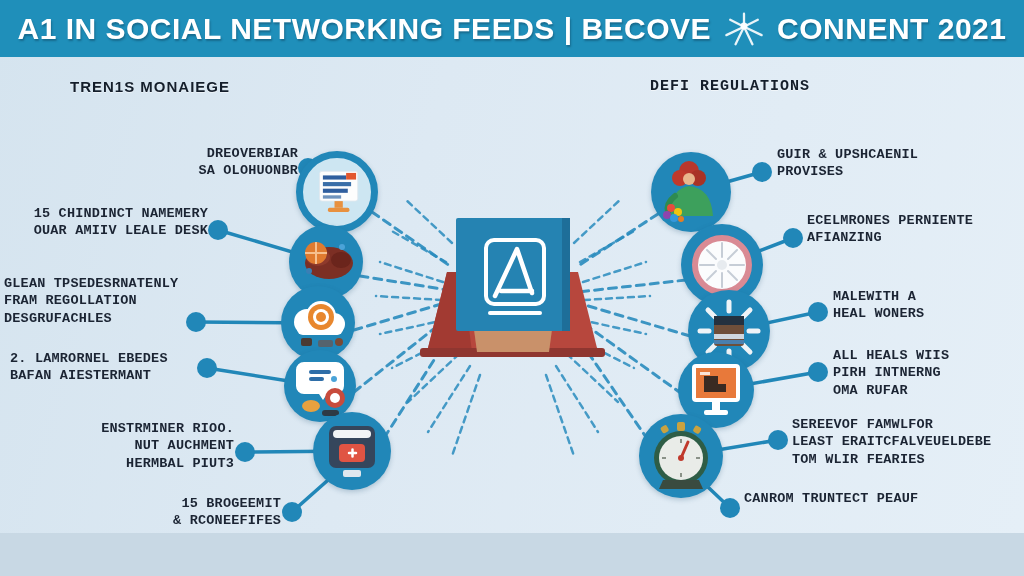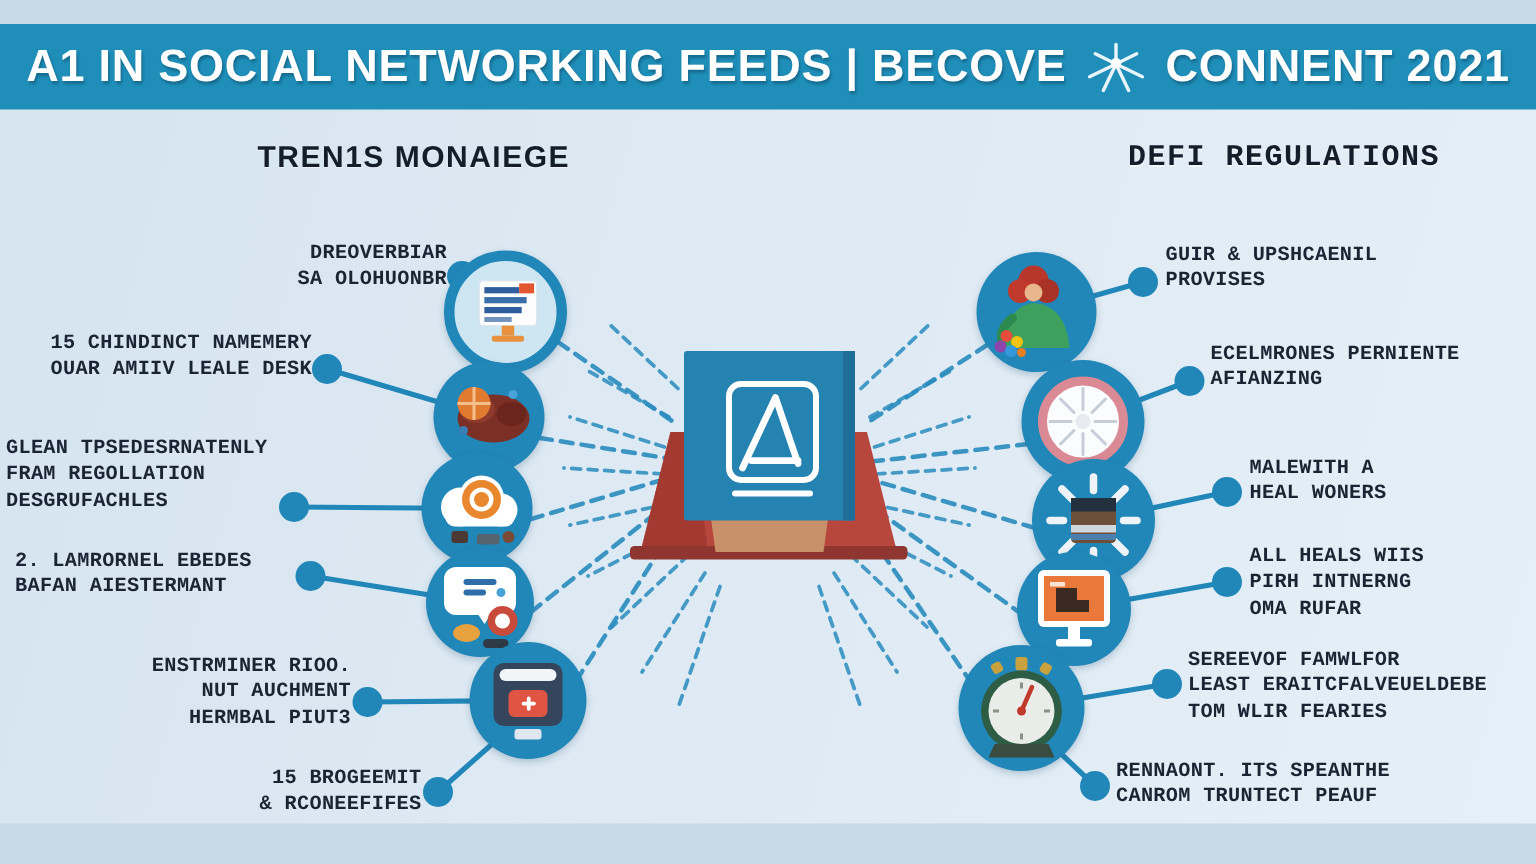--- a/index.html
+++ b/index.html
@@ -1,30 +1,30 @@
 <!DOCTYPE html>
 <html><head>
 <meta charset="utf-8">
 <style>
   html,body{margin:0;padding:0;background:#c8d8e4;}
   #stage{
-    position:relative;width:1024px;height:533px;margin:16px auto;overflow:hidden;
+    position:relative;width:1024px;height:533px;margin:0 auto;overflow:hidden;
     background:linear-gradient(105deg,#d5e4ef 0%,#dde9f3 40%,#e5eff7 100%);
     font-family:"Liberation Sans",sans-serif;
   }
   .hdr{
     position:absolute;left:0;top:0;width:1024px;height:57px;background:#1f8fba;
     display:flex;align-items:center;justify-content:center;gap:10px;
     color:#fff;font-weight:700;font-size:30px;letter-spacing:.5px;
     text-shadow:1px 2px 2px rgba(10,40,60,.35);white-space:nowrap;
   }
   .hicon{display:inline-flex;width:46px;height:42px;}
   .colhead{
-    position:absolute;top:78px;font-weight:700;font-size:20px;letter-spacing:1px;
-    color:#141e2b;text-align:right;text-shadow:0 1px 0 rgba(255,255,255,.5);
+    position:absolute;top:78px;font-weight:700;font-size:15px;letter-spacing:1px;
+    color:#141e2b;text-align:left;text-shadow:0 1px 0 rgba(255,255,255,.5);
   }
   .lbl{
     position:absolute;font-weight:700;font-size:13.5px;line-height:1.28;
     letter-spacing:.2px;color:#1b2433;text-transform:uppercase;font-family:Liberation Mono, monospace;
   }
   .lbl .ln{display:block;}
   .lbl.ra{text-align:right;}
   svg.overlay{position:absolute;left:0;top:0;}
   .icn{
     position:absolute;border-radius:50%;background:#2187b8;overflow:hidden;
@@ -329,21 +329,20 @@
     <span class="ln">ALL HEALS WIIS</span>
     <span class="ln">PIRH INTNERNG</span>
     <span class="ln">OMA RUFAR</span>
   </div>
   <div class="lbl" style="left:792px;top:416px;width:228px;">
     <span class="ln">SEREEVOF FAMWLFOR</span>
     <span class="ln">LEAST ERAITCFALVEUELDEBE</span>
     <span class="ln">TOM WLIR FEARIES</span>
   </div>
   <div class="lbl" style="left:744px;top:490px;width:256px;">
-    <span class="ln">RENNAONT. ITS SPEANTHE</span>
     <span class="ln">CANROM TRUNTECT PEAUF</span>
   </div>
 
   <div class="wm">
     <span class="logo">UN</span>
       <span class="name">Cralfh</span>
       <span class="sym">©</span>
   </div>
 
 </div>

